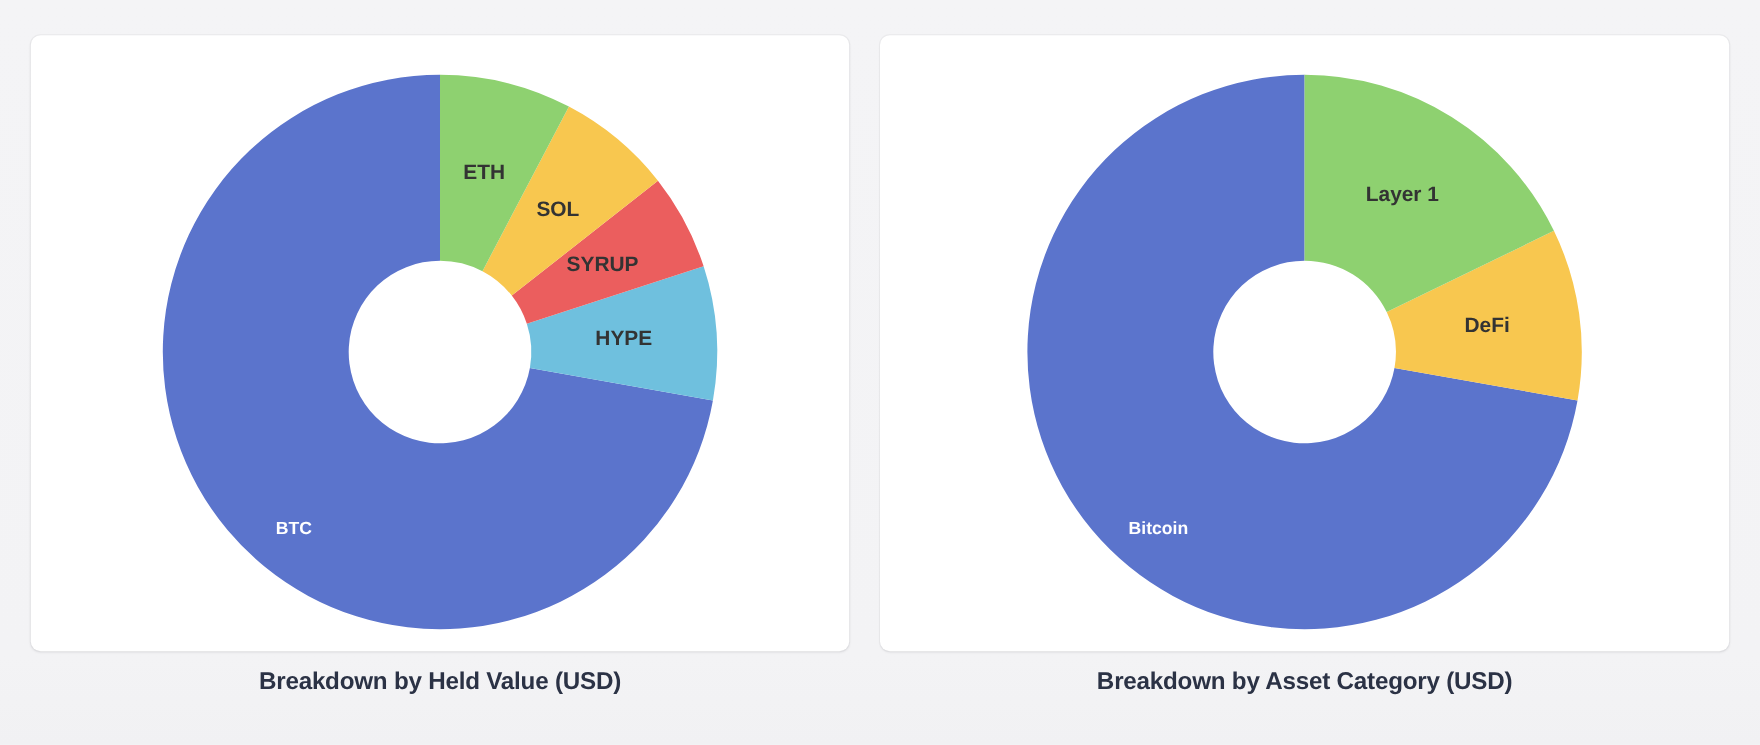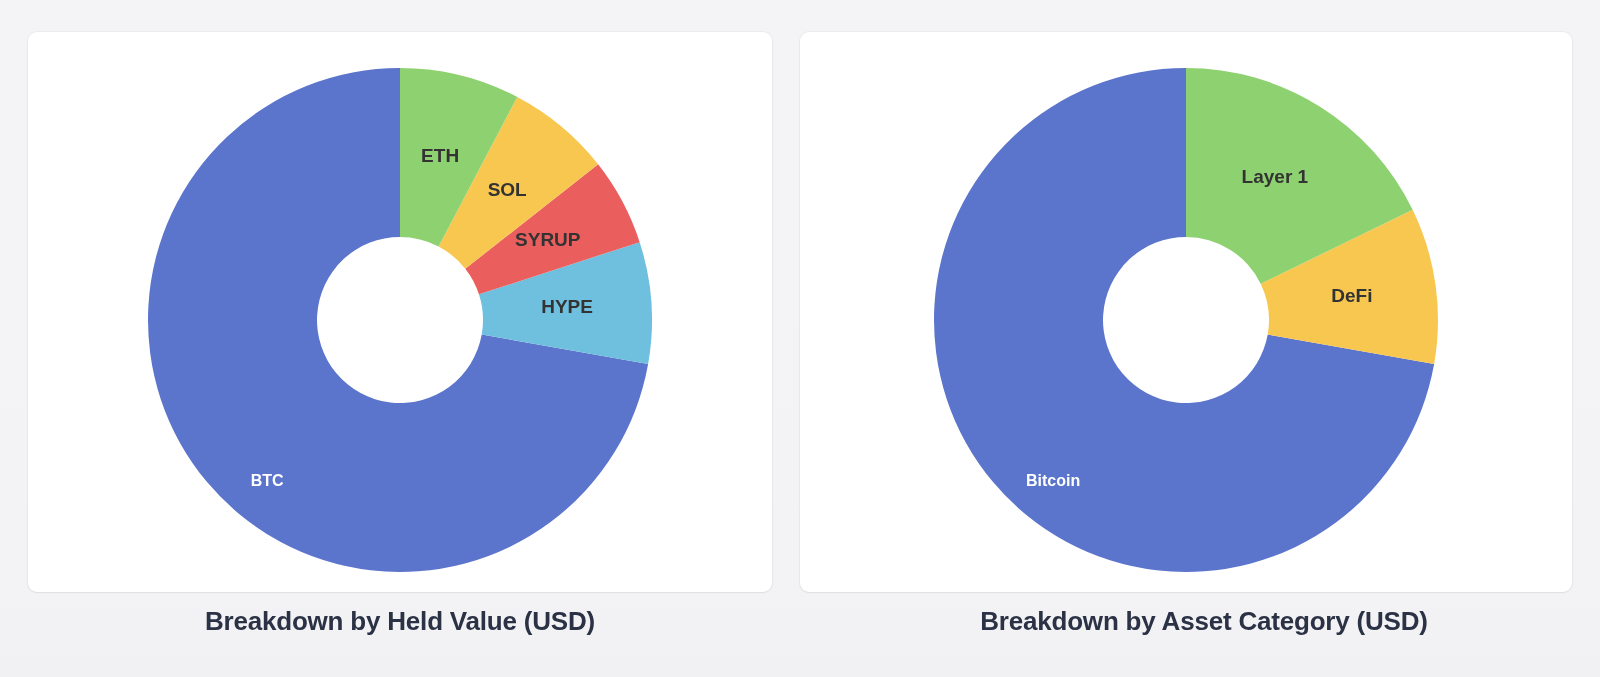--- a/index.html
+++ b/index.html
@@ -64,26 +64,26 @@
   }
 
   .chart-title {
     position: absolute;
     left: 0;
     right: 0;
     top: 606px;
     text-align: center;
     font-family: "Liberation Sans", sans-serif;
     font-weight: bold;
-    font-size: 26px;
+    font-size: 22px;
     letter-spacing: -0.2px;
     color: #2b3245;
   }
   .left .chart-title  { left: 28px; width: 744px; }
-  .right .chart-title { left: 18px;  width: 772px; }
+  .right .chart-title { left: 0px;  width: 772px; }
 </style>
 </head>
 <body>
 
 <div id="root">
 
   <section class="chart-panel left">
     <div class="card">
       <div class="donut-wrap">
         <svg class="donut" id="donut-0" width="744" height="560" viewBox="0 0 744 560">

